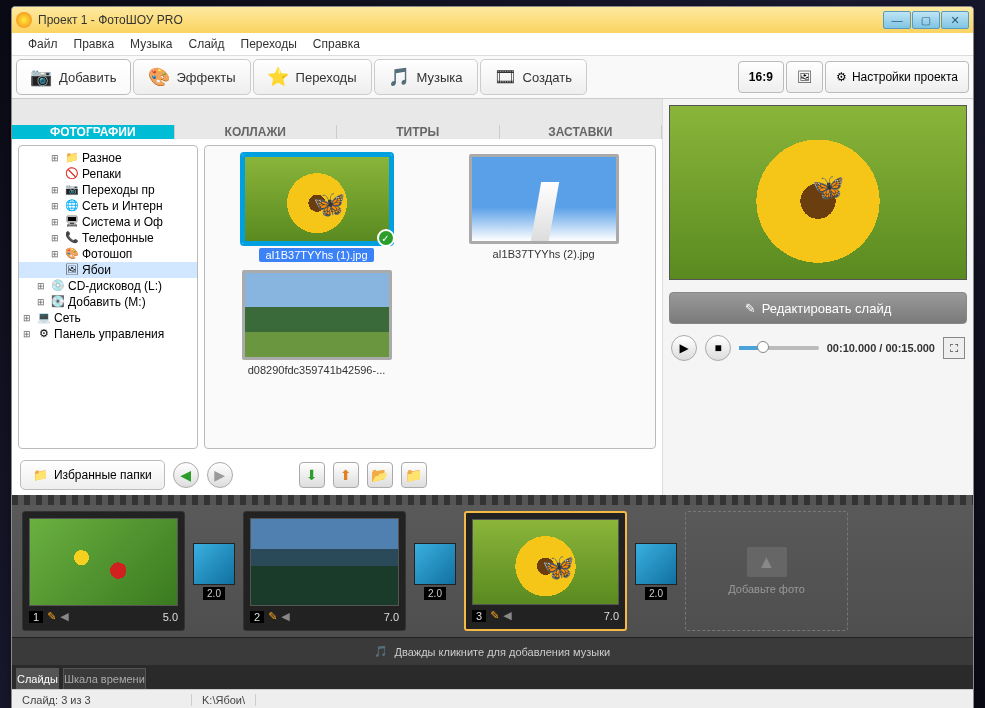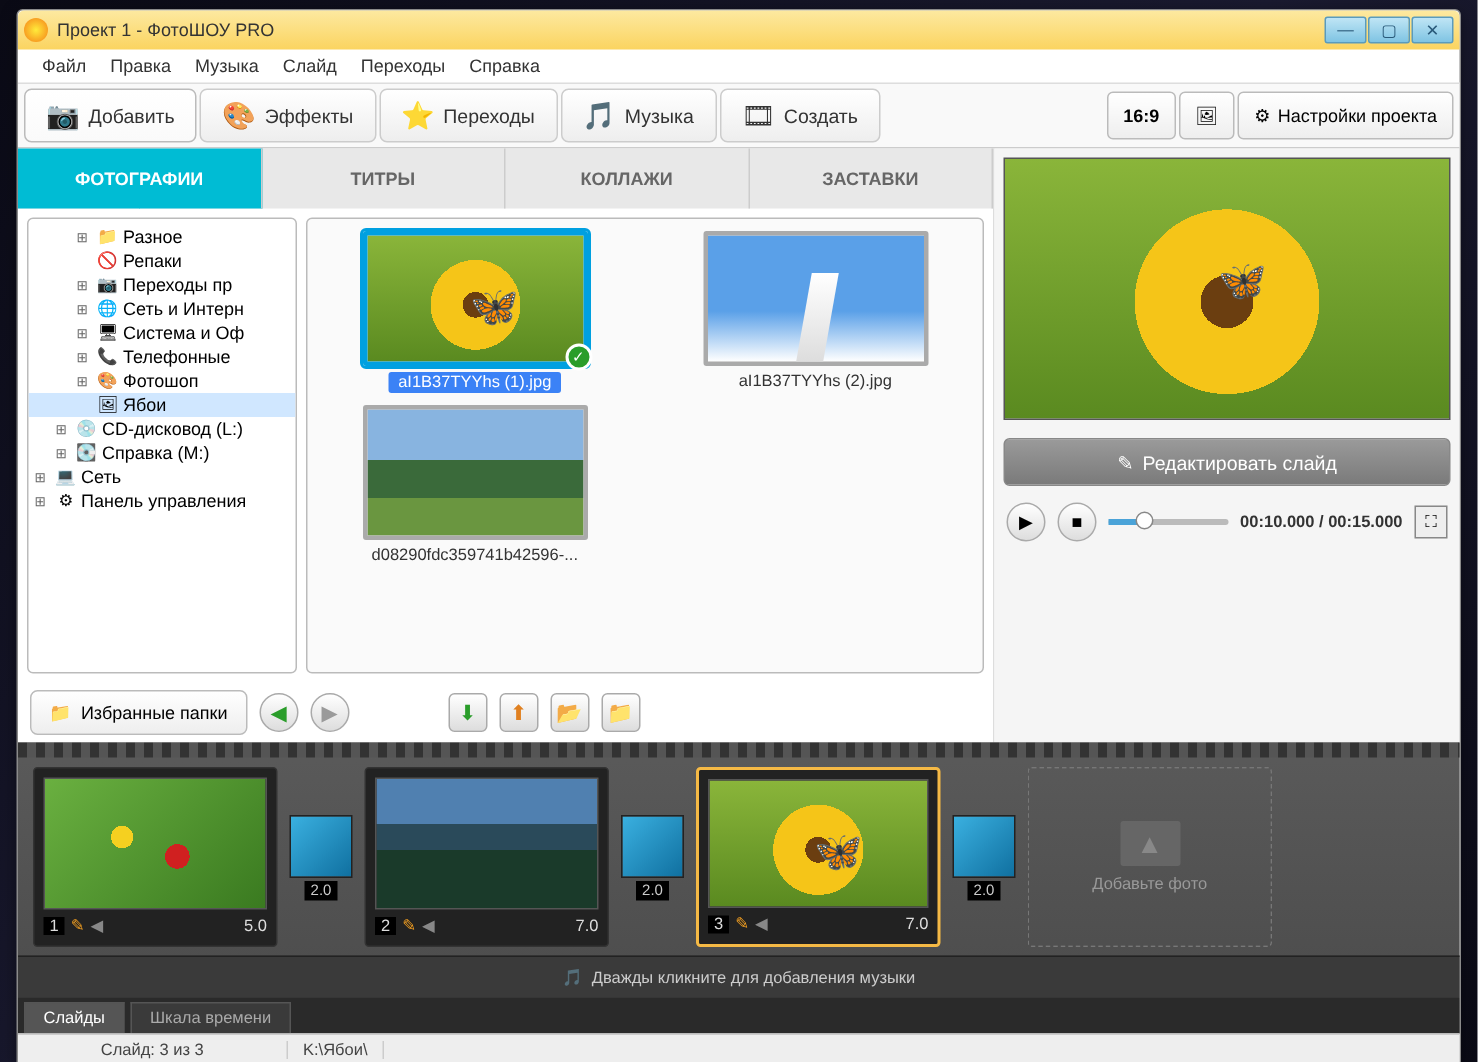--- a/index.html
+++ b/index.html
@@ -15,21 +15,21 @@
 
 .toolbar-row{height:44px;border-top:1px solid #ddd;border-bottom:1px solid #ccc;display:flex;align-items:center;padding:4px;gap:2px;background:#f9f9f9;}
 .tool-tab{height:36px;padding:0 14px;border:1px solid #ccc;border-radius:5px;background:linear-gradient(#fff,#eee);display:flex;align-items:center;gap:6px;font-size:13px;color:#333;cursor:default;}
 .tool-tab.active{background:linear-gradient(#fff,#fafafa);border-color:#bbb;}
 .tool-icon{width:22px;height:22px;display:flex;align-items:center;justify-content:center;font-size:18px;}
 .spacer{flex:1;}
 .small-btn{height:32px;padding:0 10px;border:1px solid #bbb;border-radius:4px;background:linear-gradient(#fff,#eee);display:flex;align-items:center;gap:5px;font-size:12px;cursor:default;}
 
 .main-body{flex:1;display:flex;min-height:0;}
 .left-panel{flex:1;display:flex;flex-direction:column;border-right:1px solid #ddd;min-width:0;}
-.sub-tabs{height:40px;display:flex;background:#e8e8e8;}
+.sub-tabs{height:40px;display:flex;background:#e8e8e8;align-items:flex-end;}
 .sub-tab{flex:1;display:flex;align-items:center;justify-content:center;font-size:12px;font-weight:bold;color:#666;border-right:1px solid #ccc;cursor:default;position:relative;}
 .sub-tab.active{background:#00bcd4;color:#fff;}
 .sub-tab.active::after{content:"";position:absolute;bottom:-6px;left:50%;transform:translateX(-50%);border:6px solid transparent;border-top-color:#00bcd4;}
 
 .browser-row{flex:1;display:flex;min-height:0;padding:6px;gap:6px;}
 .tree{width:180px;border:1px solid #bbb;border-radius:4px;background:#fff;overflow-y:auto;font-size:12px;padding:4px 0;}
 .tree-item{display:flex;align-items:center;gap:3px;padding:1px 4px;white-space:nowrap;cursor:default;}
 .tree-item.selected{background:#d0e7ff;}
 .tree-item .exp{width:11px;font-size:9px;color:#666;}
 .tree-item .ticon{width:14px;height:14px;display:inline-block;text-align:center;font-size:11px;}
@@ -71,24 +71,24 @@
 .slide-info .num{background:#000;padding:0 4px;}
 .slide-info .dur{margin-left:auto;}
 .trans-thumb{width:42px;display:flex;flex-direction:column;align-items:center;gap:2px;}
 .trans-pic{width:42px;height:42px;background:linear-gradient(135deg,#3ab0e0,#1070a0);border:1px solid #222;}
 .trans-dur{background:#000;color:#ccc;font-size:10px;padding:1px 4px;}
 .add-slide{width:163px;height:120px;border:1px dashed #777;border-radius:3px;display:flex;flex-direction:column;align-items:center;justify-content:center;color:#999;font-size:11px;gap:6px;cursor:default;}
 .add-slide .ph{width:40px;height:30px;background:#666;border-radius:2px;display:flex;align-items:center;justify-content:center;color:#888;font-size:18px;}
 
 .music-row{height:28px;background:#3a3a3a;display:flex;align-items:center;justify-content:center;gap:6px;color:#ccc;font-size:11px;border-top:1px solid #222;}
 .view-tabs{height:24px;background:#2a2a2a;display:flex;align-items:end;}
-.view-tab{padding:4px 12px;font-size:11px;color:#aaa;background:#3a3a3a;border:1px solid #555;border-bottom:none;margin-left:4px;cursor:default;}
+.view-tab{padding:4px 0;font-size:11px;color:#aaa;background:#3a3a3a;border:1px solid #555;border-bottom:none;margin-left:4px;cursor:default;}
 .view-tab.active{background:#555;color:#fff;}
 
-.statusbar{height:20px;background:#eee;border-top:1px solid #ccc;display:flex;align-items:center;font-size:11px;color:#444;text-align:center;}
+.statusbar{height:20px;background:#eee;border-top:1px solid #ccc;display:flex;align-items:center;font-size:11px;color:#444;}
 .statusbar .cell{padding:0 10px;border-right:1px solid #ccc;}
 
 
 .sunflower{background:radial-gradient(circle at 50% 55%,#6b3e10 0 10%,#f5c518 10% 35%,transparent 35%),linear-gradient(#8ab53a,#5a8a20);}
 .sunflower::after{content:"🦋";position:absolute;font-size:26px;left:48%;top:38%;}
 .sky{background:linear-gradient(#5aa0e8 60%,#fff);}
 .sky::before{content:"";position:absolute;left:45%;bottom:0;width:18px;height:70%;background:linear-gradient(#fff,#ddd);transform:skewX(-10deg);}
 .landscape{background:linear-gradient(#88b4e0 0 40%,#3a6a3a 40% 70%,#6a9640 70%);}
 .flowers{background:radial-gradient(circle at 30% 40%,#f4a8c8 0 12%,transparent 12%),radial-gradient(circle at 60% 55%,#f4a8c8 0 12%,transparent 12%),radial-gradient(circle at 75% 30%,#f4a8c8 0 10%,transparent 10%),linear-gradient(#4a7a3a,#3a5a2a);}
 .leaf{background:radial-gradient(circle at 60% 60%,#d02020 0 8%,transparent 8%),radial-gradient(circle at 35% 45%,#f5d020 0 7%,transparent 7%),linear-gradient(135deg,#6ab040,#3a7a20);}
@@ -149,22 +149,22 @@
     <div class="small-btn">
         <span>⚙</span>
         <span>Настройки проекта</span>
       </div>
   </div>
 
   <div class="main-body">
     <div class="left-panel">
       <div class="sub-tabs">
         <div class="sub-tab active">ФОТОГРАФИИ</div>
+        <div class="sub-tab">КОЛЛАЖИ</div>
         <div class="sub-tab">ТИТРЫ</div>
-        <div class="sub-tab">КОЛЛАЖИ</div>
         <div class="sub-tab">ЗАСТАВКИ</div>
       </div>
 
       <div class="browser-row">
         <div class="tree" id="tree">
             <div class="tree-item tree-indent-2">
               <span class="exp">⊞</span>
               <span class="ticon">📁</span>
               <span>Разное</span>
             </div>
@@ -204,21 +204,21 @@
               <span>Ябои</span>
             </div>
             <div class="tree-item tree-indent-1">
               <span class="exp">⊞</span>
               <span class="ticon">💿</span>
               <span>CD-дисковод (L:)</span>
             </div>
             <div class="tree-item tree-indent-1">
               <span class="exp">⊞</span>
               <span class="ticon">💽</span>
-              <span>Справка (M:)</span>
+              <span>Добавить (M:)</span>
             </div>
             <div class="tree-item tree-indent-0">
               <span class="exp">⊞</span>
               <span class="ticon">💻</span>
               <span>Сеть</span>
             </div>
             <div class="tree-item tree-indent-0">
               <span class="exp">⊞</span>
               <span class="ticon">⚙</span>
               <span>Панель управления</span>

